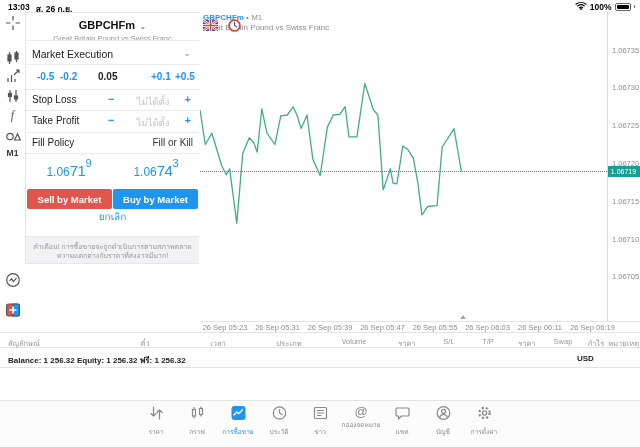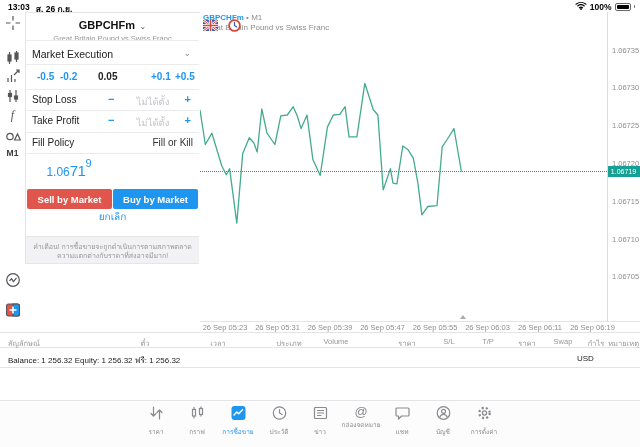--- a/index.html
+++ b/index.html
@@ -69,21 +69,21 @@
   #bar-marker { position:absolute; top:303px; width:0; height:0; border-left:3px solid transparent; border-right:3px solid transparent; border-bottom:4px solid #aaa; }
   .flagrow { position:absolute; left:203px; top:19px; display:flex; gap:10px; align-items:center; }
 
   
   .tbl-head { position:absolute; left:0; top:332px; width:640px; height:16px; border-top:1px solid #e4e4e7; border-bottom:1px solid #e4e4e7; font-size:7.5px; color:#97979b; }
   .th { position:absolute; top:4px; transform:translateX(-50%); white-space:nowrap; }
   .th-first { transform:none; }
   .th-last { transform:translateX(-100%); }
 
   
-  .balance-row { position:absolute; left:0; top:348px; width:640px; height:20px; border-bottom:1px solid #e4e4e7; font-size:8px; font-weight:normal; color:#222; }
+  .balance-row { position:absolute; left:0; top:348px; width:640px; height:20px; border-bottom:1px solid #e4e4e7; font-size:8px; font-weight:bold; color:#222; }
   .bal-text { position:absolute; left:8px; top:6px; }
   .bal-cur { position:absolute; left:577px; top:6px; }
 
   
   .tabbar { position:absolute; left:0; top:400px; width:640px; height:47px; border-top:1px solid #e4e4e7; background:#fcfcfd; }
   .tabs { position:absolute; left:320px; top:4px; transform:translateX(-50%); display:flex; }
   .tab { width:41px; display:flex; flex-direction:column; align-items:center; gap:2px; color:#8a8a8e; }
   .tab svg { stroke:#8a8a8e; fill:none; stroke-width:1.2; }
   .tab-lbl { font-size:6.5px; }
   .tab.active { color:#1e96f0; }
@@ -198,20 +198,21 @@
     <span class="sltp-plus">+</span>
   </div>
   <div class="row-div" style="top:119px"></div>
   <div class="fill-row">
     <span class="fill-label">Fill Policy</span>
     <span class="fill-val">Fill or Kill</span>
   </div>
   <div class="row-div" style="top:140px"></div>
   <div class="price-row">
     <span class="price" style="left:0"><span class="p-pre">1.06</span><span class="p-big">71</span><span class="p-sup">9</span></span>
+    <span class="price" style="left:87px"><span class="p-pre">1.06</span><span class="p-big">74</span><span class="p-sup">3</span></span>
   </div>
   <div class="btn-row">
     <div class="trade-btn sell">Sell by Market</div>
     <div class="trade-btn buy">Buy by Market</div>
   </div>
   <div class="cancel-row">
     <span class="cancel-lbl">ยกเลิก</span>
   </div>
   <div class="warn">
     <div>คำเตือน! การซื้อขายจะถูกดำเนินการตามสภาพตลาด</div>
@@ -266,21 +267,21 @@
       <circle cx="6.5" cy="6.5" r="5.4" fill="#fff" stroke="#d4483e" stroke-width="1.8"></circle>
       <path d="M6.5 3.4v3.1l2.2 1.4" stroke="#3b5aa6" stroke-width="1.2" fill="none" stroke-linecap="round"></path>
     </svg>
 </div>
 
 <div class="tbl-head">
   <span class="th th-first" style="left:8px">สัญลักษณ์</span>
   <span class="th" style="left:145px">ตั๋ว</span>
   <span class="th" style="left:218px">เวลา</span>
   <span class="th" style="left:289px">ประเภท</span>
-  <span class="th" style="left:336px">Volume</span>
+  <span class="th" style="left:354px">Volume</span>
   <span class="th" style="left:407px">ราคา</span>
   <span class="th" style="left:449px">S/L</span>
   <span class="th" style="left:488px">T/P</span>
   <span class="th" style="left:527px">ราคา</span>
   <span class="th" style="left:563px">Swap</span>
   <span class="th" style="left:596px">กำไร</span>
   <span class="th th-last" style="left:639px">หมายเหตุ</span>
 </div>
 
 <div class="balance-row">

